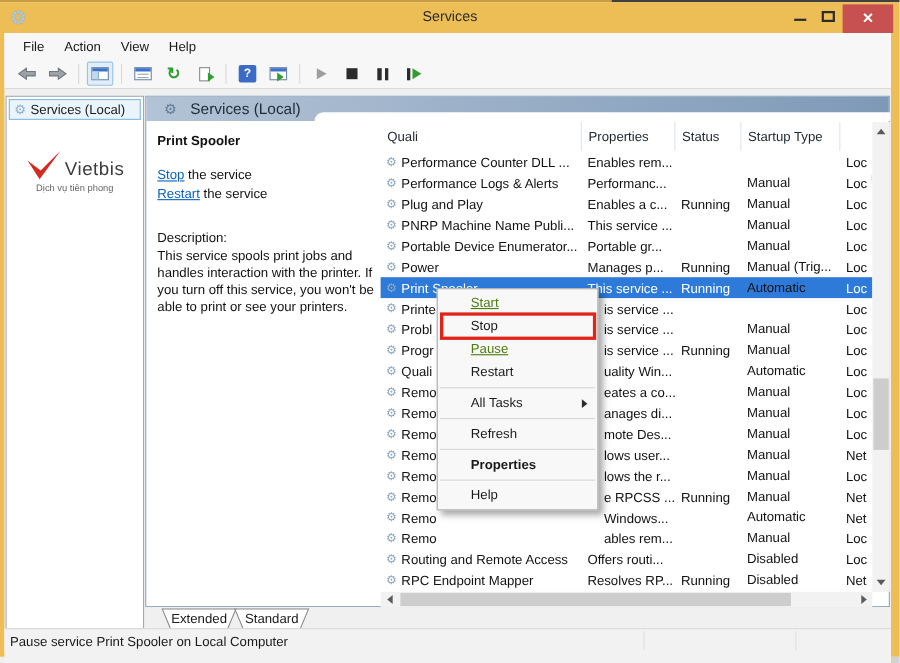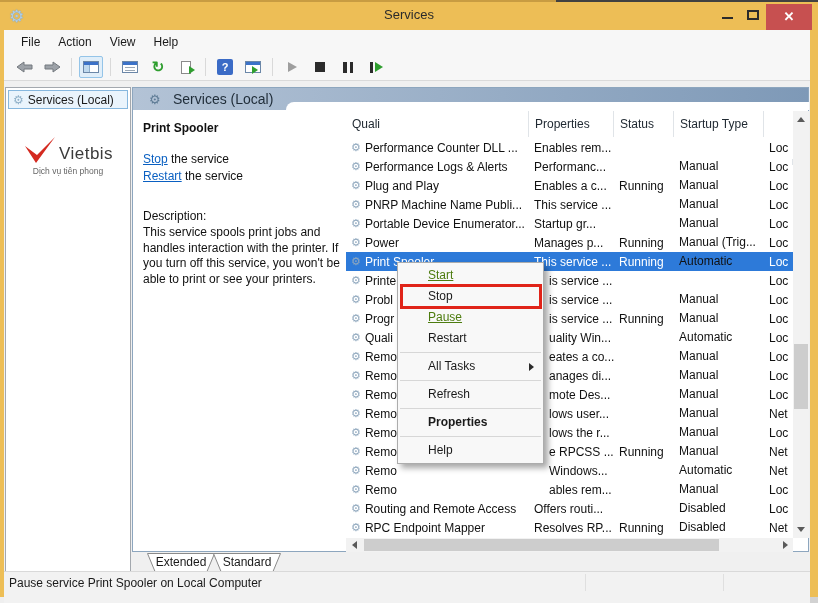--- a/index.html
+++ b/index.html
@@ -288,21 +288,21 @@
               <div class="c-desc">This service ...</div>
               <div class="c-status"></div>
               <div class="c-startup">Manual</div>
               <div class="c-log">Loc</div>
             </div>
             <div class="row">
               <div class="c-name">
                 <span class="g">⚙</span>
                 <span>Portable Device Enumerator...</span>
               </div>
-              <div class="c-desc">Startup gr...</div>
+              <div class="c-desc">Portable gr...</div>
               <div class="c-status"></div>
               <div class="c-startup">Manual (Trig...</div>
               <div class="c-log">Loc</div>
             </div>
             <div class="row">
               <div class="c-name">
                 <span class="g">⚙</span>
                 <span>Power</span>
               </div>
               <div class="c-desc">Manages p...</div>

